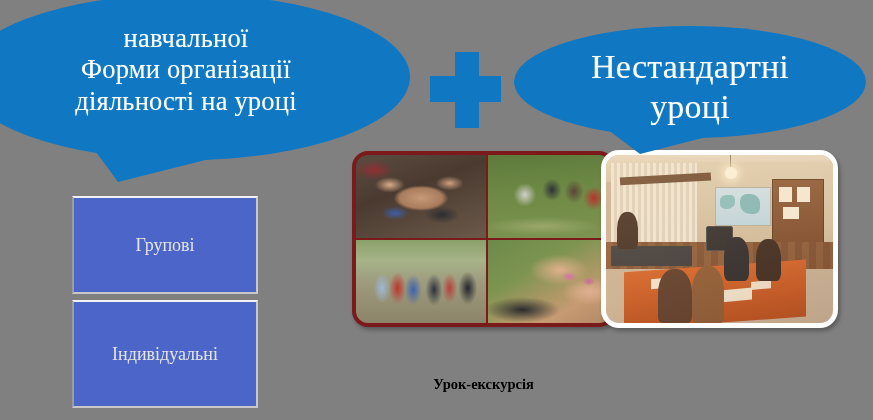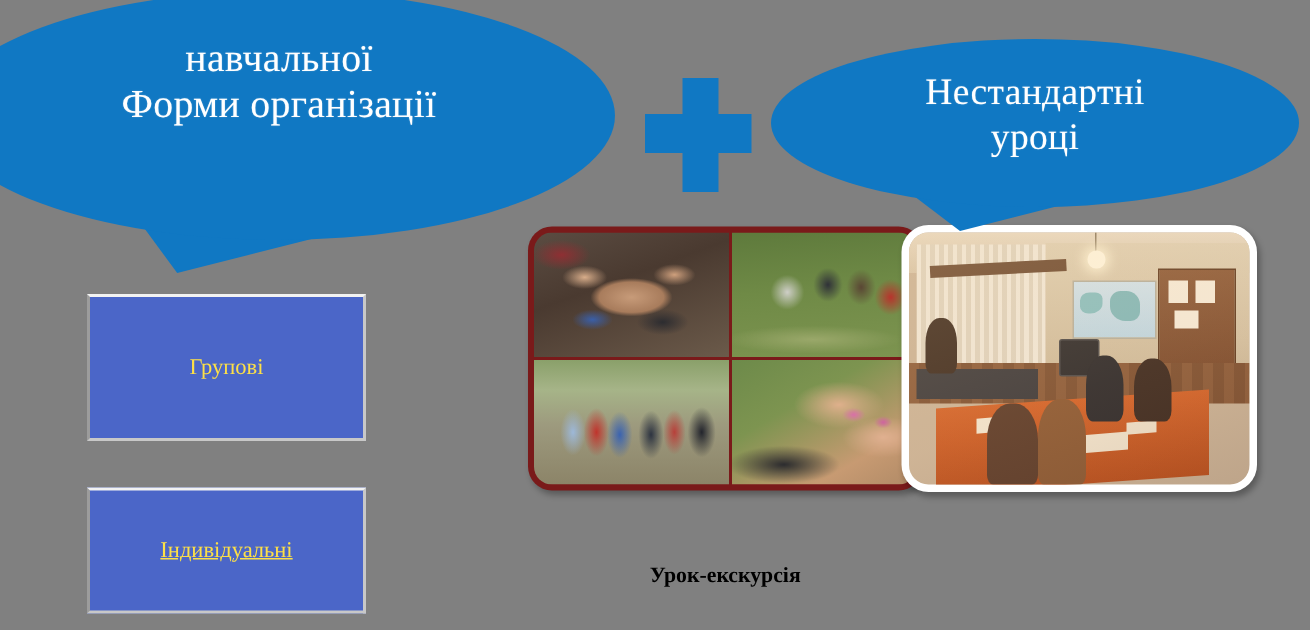--- a/index.html
+++ b/index.html
@@ -80,21 +80,21 @@
   }
   #bubble-right .tail {
     left: 78px;
     top: 72px;
     width: 160px;
     height: 56px;
     clip-path: polygon(0% 0%, 100% 0%, 96% 52%, 30% 100%, 6% 48%);
   }
   #bubble-right .btext {
     top: 21px;
-    font-size: 25px;
+    font-size: 34px;
     padding: 0 26px;
     box-sizing: border-box;
     font-family: Liberation Serif, serif;
   }
 
   
   #plus-sign {
     position: absolute;
     left: 430px;
     top: 52px;
@@ -115,38 +115,38 @@
   }
 
   
   .form-box {
     position: absolute;
     background: #4B66C8;
     border: 2px solid #C8C8C8;
     border-top-color: #F2F2F2;
     border-left-color: #9C9C9C;
     box-sizing: border-box;
-    color: #fde047;
+    color: #e5e5e5;
     display: flex;
     align-items: center;
     justify-content: center;
-    font-size: 15px;
+    font-size: 18px;
+    margin-left: 14px;
   }
   #box-group {
     left: 58px;
     top: 196px;
     width: 186px;
     height: 98px;
   }
   #box-individual {
     left: 58px;
-    top: 325px;
+    top: 300px;
     width: 186px;
-    height: 84px;
-    text-decoration: underline;
+    height: 108px;
   }
 
   
   #photo-collage {
     position: absolute;
     left: 352px;
     top: 151px;
     width: 263px;
     height: 176px;
     border-radius: 16px;
@@ -334,20 +334,21 @@
 <body>
 
 <div id="slide">
 
   <div class="bubble" id="bubble-left">
     <div class="tail"></div>
     <div class="ellipse"></div>
     <div class="btext">
       <div>навчальної</div>
       <div>Форми організації</div>
+      <div>діяльності на уроці</div>
     </div>
   </div>
 
   <div id="plus-sign">
     <div class="bar bar-v"></div>
     <div class="bar bar-h"></div>
   </div>
 
   <div class="bubble" id="bubble-right">
     <div class="tail"></div>

